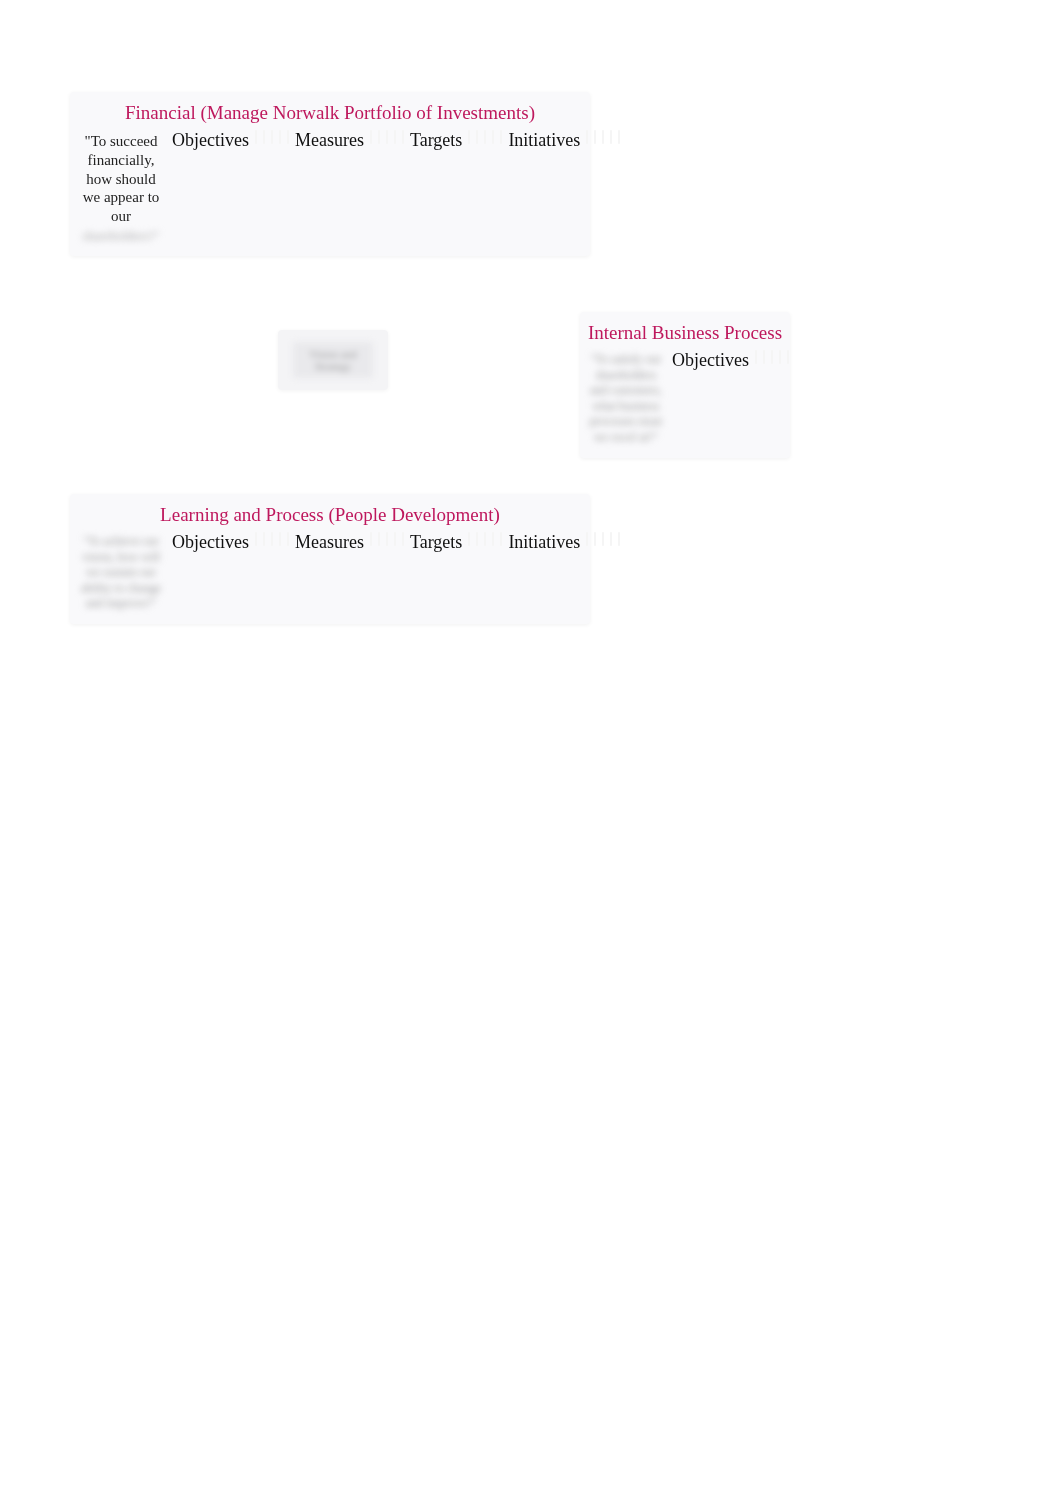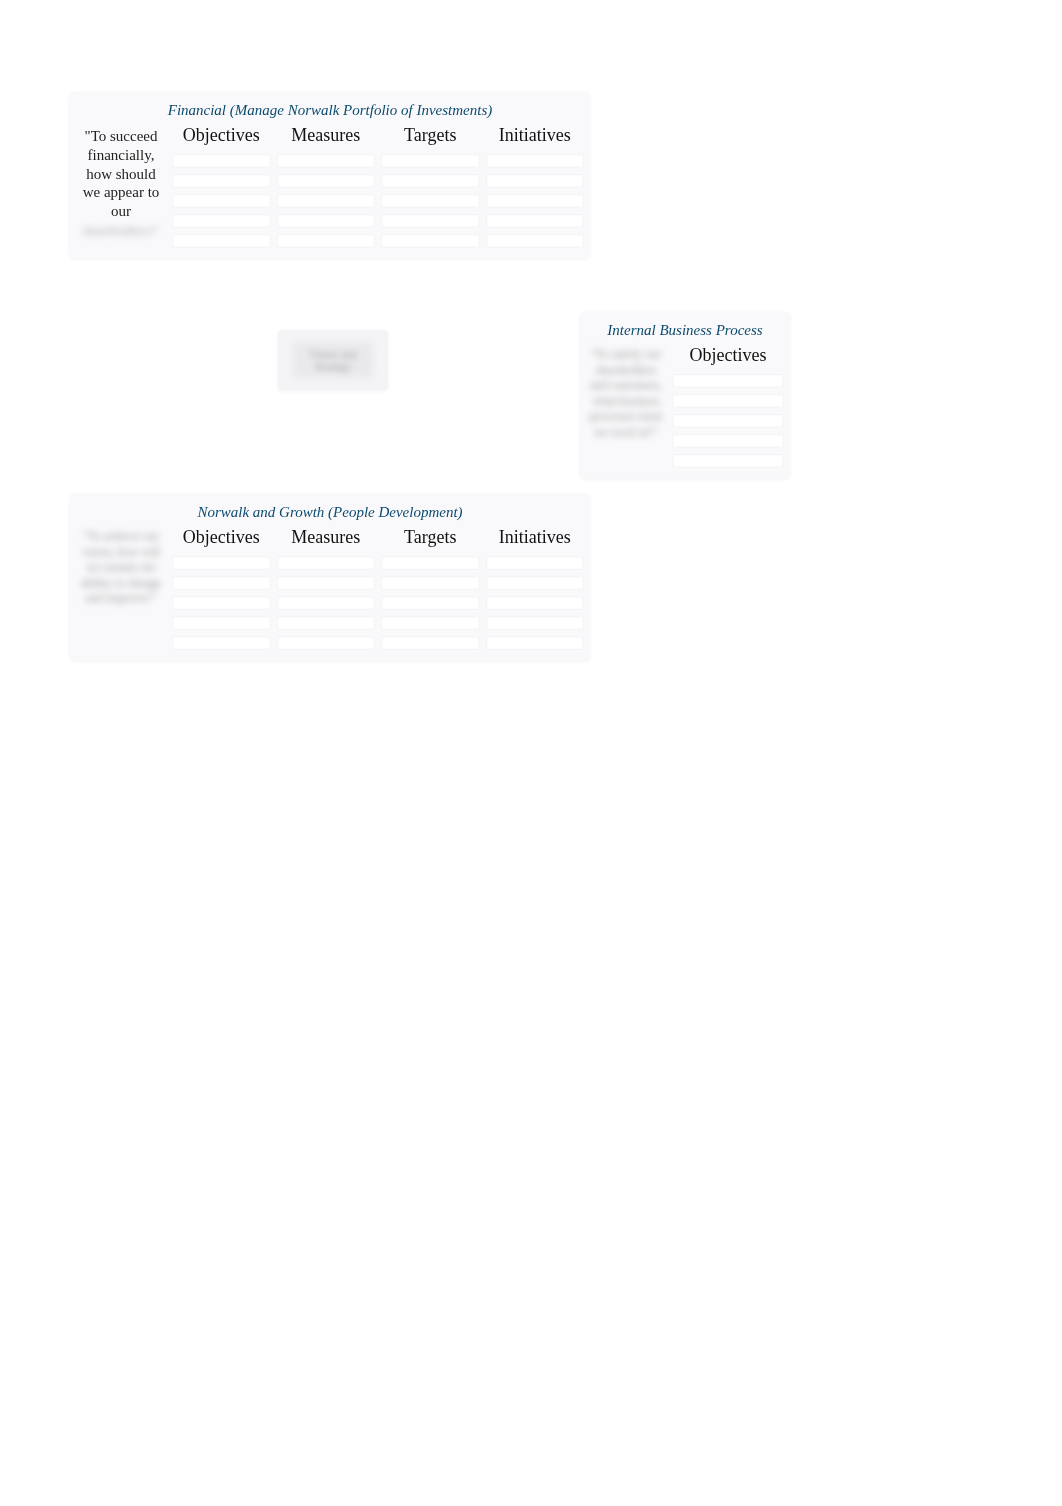--- a/index.html
+++ b/index.html
@@ -14,25 +14,24 @@
     }
     .panel {
       position: absolute;
       background: #f9f9fb;
       border-radius: 4px;
       box-shadow: 0 1px 4px rgba(0,0,0,0.06);
       padding: 6px 6px 10px 6px;
     }
     .panel-title {
       text-align: center;
-      font-size: 15px;
-      color: #0c4a6e;
+      font-size: 19px;
+      color: #be185d;
       padding: 4px 0 6px 0;
       filter: blur(0.2px);
-      font-style: italic;
     }
     .panel-body {
       display: flex;
       gap: 6px;
       align-items: flex-start;
     }
     .sidebox {
       flex: 0 0 90px;
       text-align: center;
       font-size: 15px;
@@ -48,21 +47,21 @@
       margin-top: 2px;
     }
     .cols {
       flex: 1;
       display: flex;
       gap: 6px;
     }
     .col {
       flex: 1;
       display: flex;
-      flex-direction: column;
+      flex-direction: row;
       gap: 6px;
     }
     .col-header {
       text-align: center;
       font-size: 18px;
       color: #111;
       padding-bottom: 2px;
       filter: blur(0.2px);
     }
     .cell {
@@ -185,21 +184,21 @@
         <div class="cell"></div>
         <div class="cell"></div>
         <div class="cell"></div>
         <div class="cell"></div>
       </div>
     </div>
   </div>
 </div>
 
 <div id="panel-learning" class="panel">
-  <div class="panel-title">Norwalk and Growth (People Development)</div>
+  <div class="panel-title">Learning and Process (People Development)</div>
   <div class="panel-body">
     <div class="sidebox">"To achieve our vision, how will we sustain our ability to change and improve?"</div>
     <div class="cols">
       <div class="col">
         <div class="col-header">Objectives</div>
         <div class="cell"></div>
         <div class="cell"></div>
         <div class="cell"></div>
         <div class="cell"></div>
         <div class="cell"></div>

